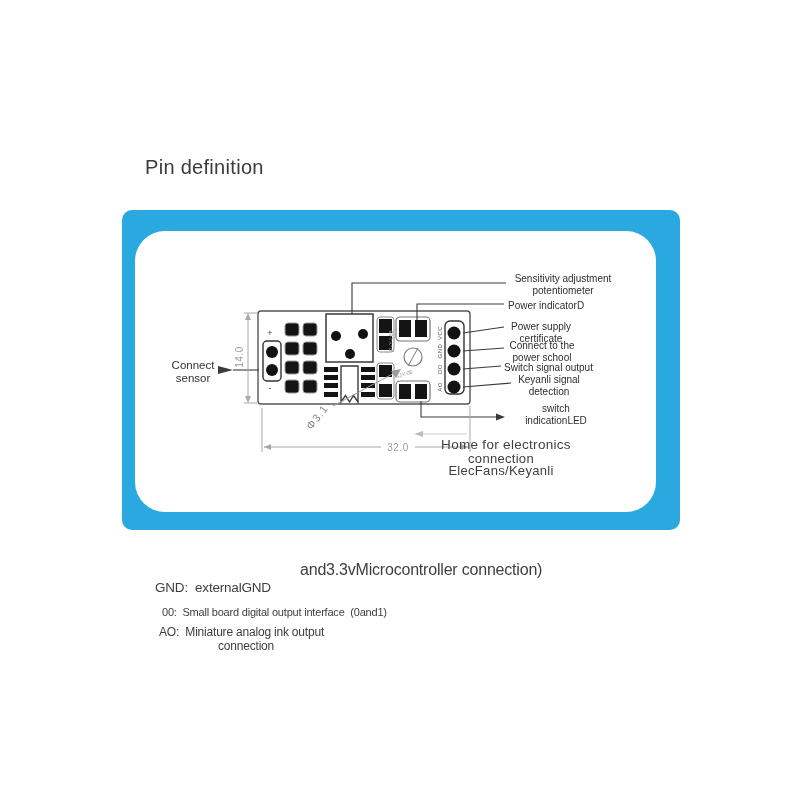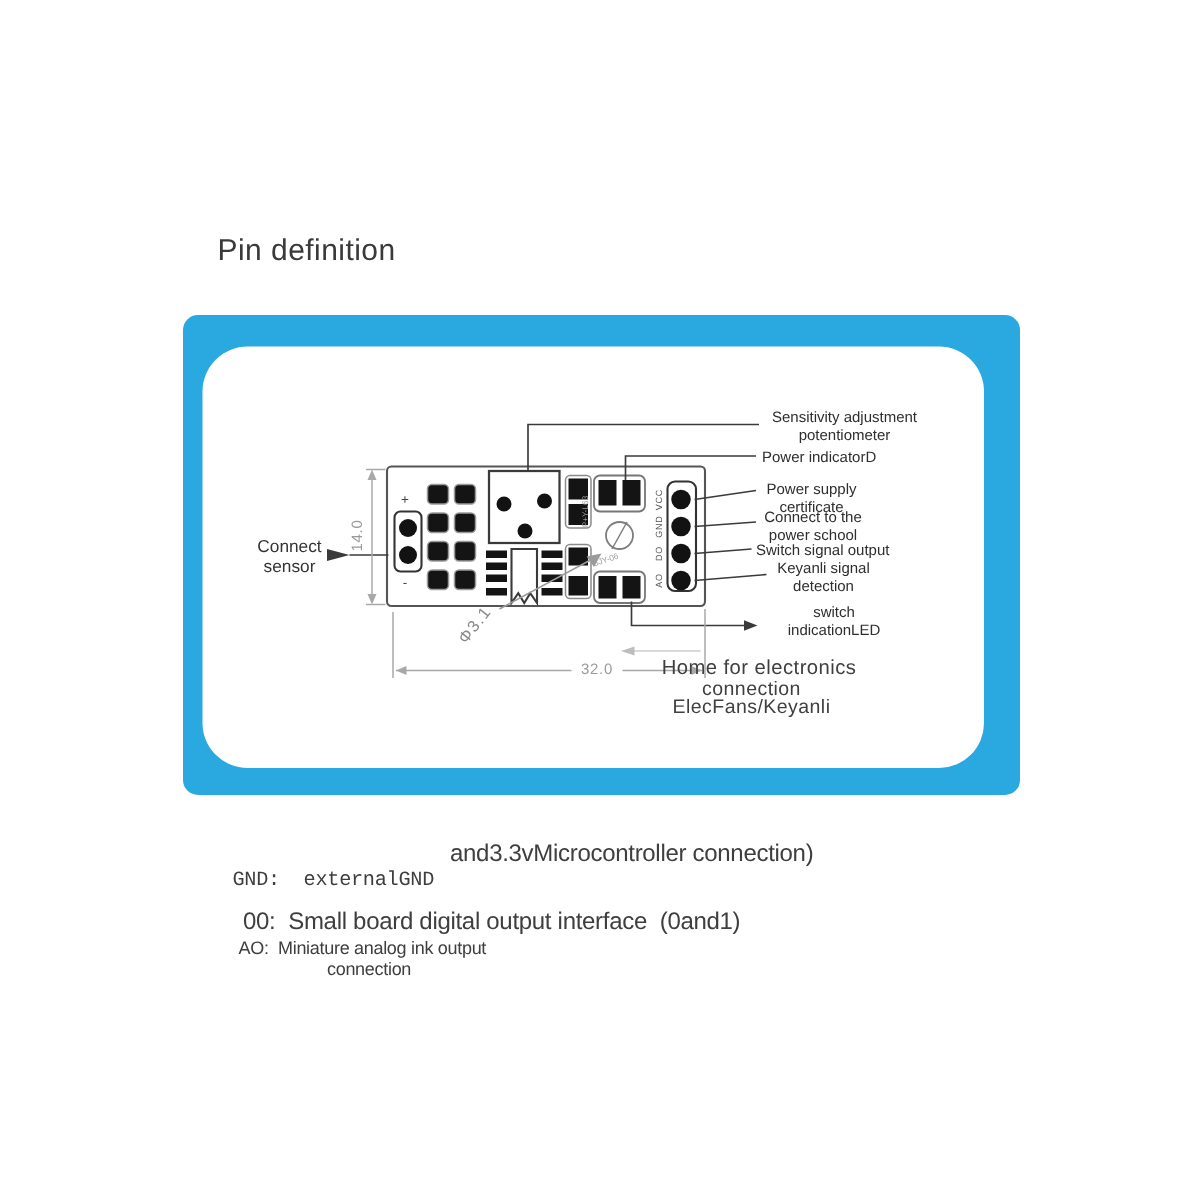--- a/index.html
+++ b/index.html
@@ -174,18 +174,18 @@
   <div class="abs callout ctr pre" style="left:549px;top:374px;">Keyanli signal
 detection</div>
   <div class="abs callout ctr pre" style="left:556px;top:403px;">switch
 indicationLED</div>
 
   <div class="abs wm ctr" style="left:506px;top:437px;font-size:13.5px;">Home for electronics</div>
   <div class="abs wm ctr" style="left:501px;top:451px;font-size:13px;">connection</div>
   <div class="abs wm ctr" style="left:501px;top:463px;font-size:13px;">ElecFans/Keyanli</div>
 
   <div class="abs note sp" style="left:300px;top:561px;font-size:16px;">and3.3vMicrocontroller connection)</div>
-  <div class="abs note sp" style="left:155px;top:580px;font-size:13.5px;font-family:Liberation Mono, monospace;">GND:  externalGND</div>
-  <div class="abs note sp" style="left:162px;top:606px;font-size:16px;">00:  Small board digital output interface  (0and1)</div>
+  <div class="abs note sp" style="left:155px;top:580px;font-size:13.5px;">GND:  externalGND</div>
+  <div class="abs note sp" style="left:162px;top:606px;font-size:11px;">00:  Small board digital output interface  (0and1)</div>
   <div class="abs note sp" style="left:159px;top:625px;font-size:12px;">AO:  Miniature analog ink output</div>
   <div class="abs note sp" style="left:218px;top:639px;font-size:12px;">connection</div>
 
 </div>
 
 </body></html>

